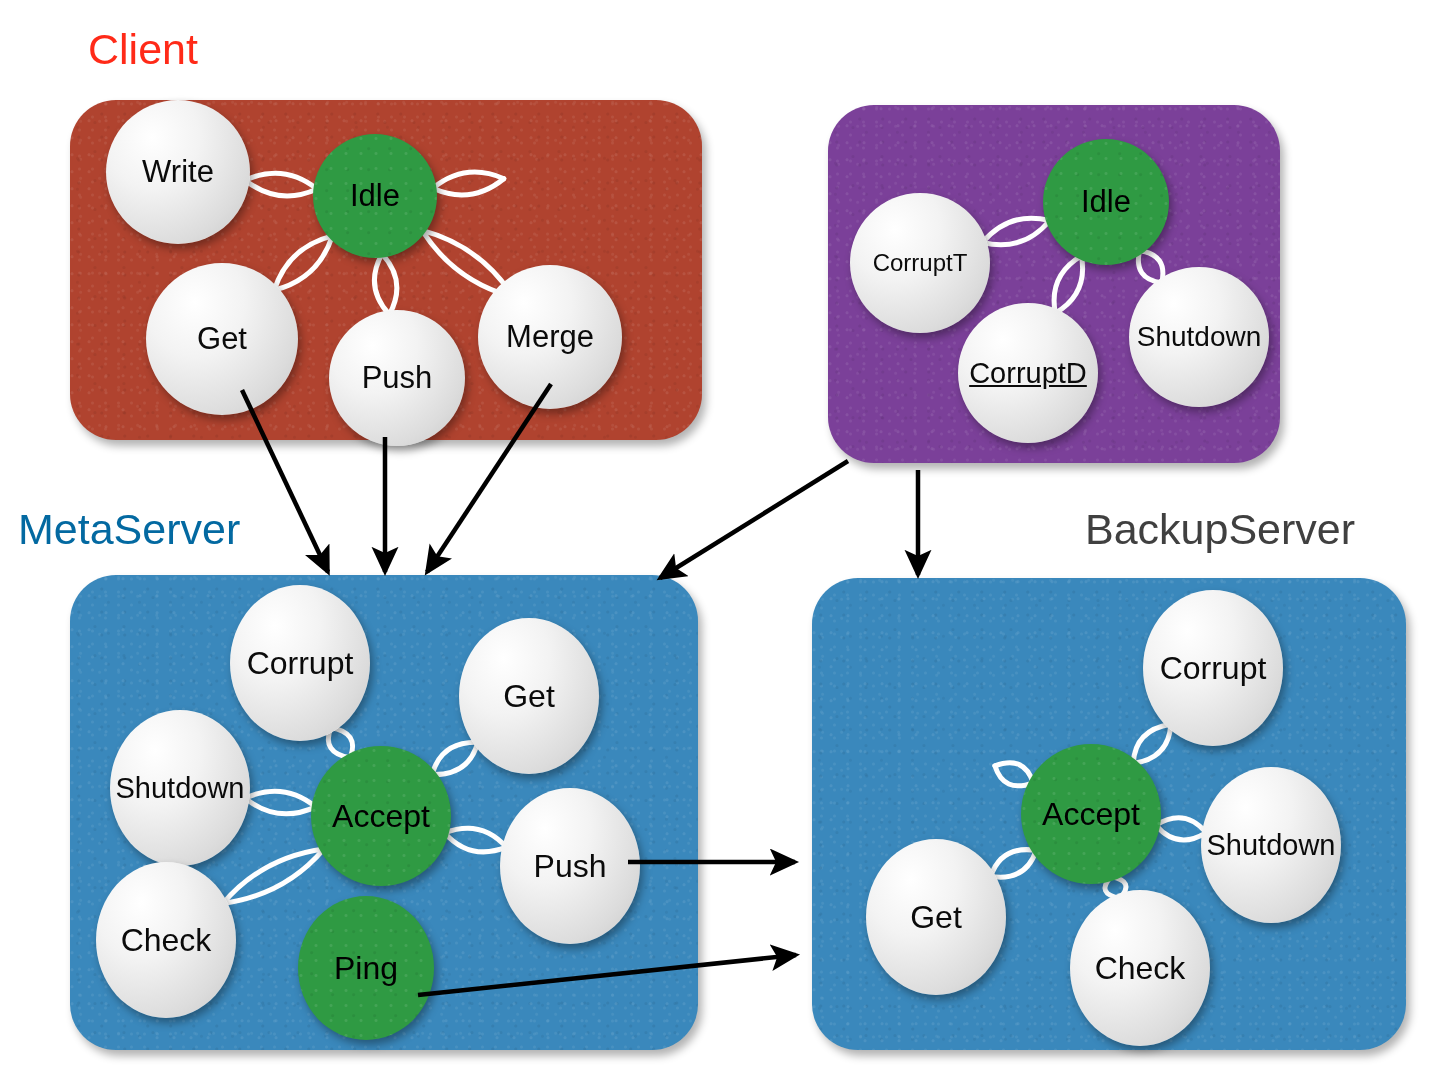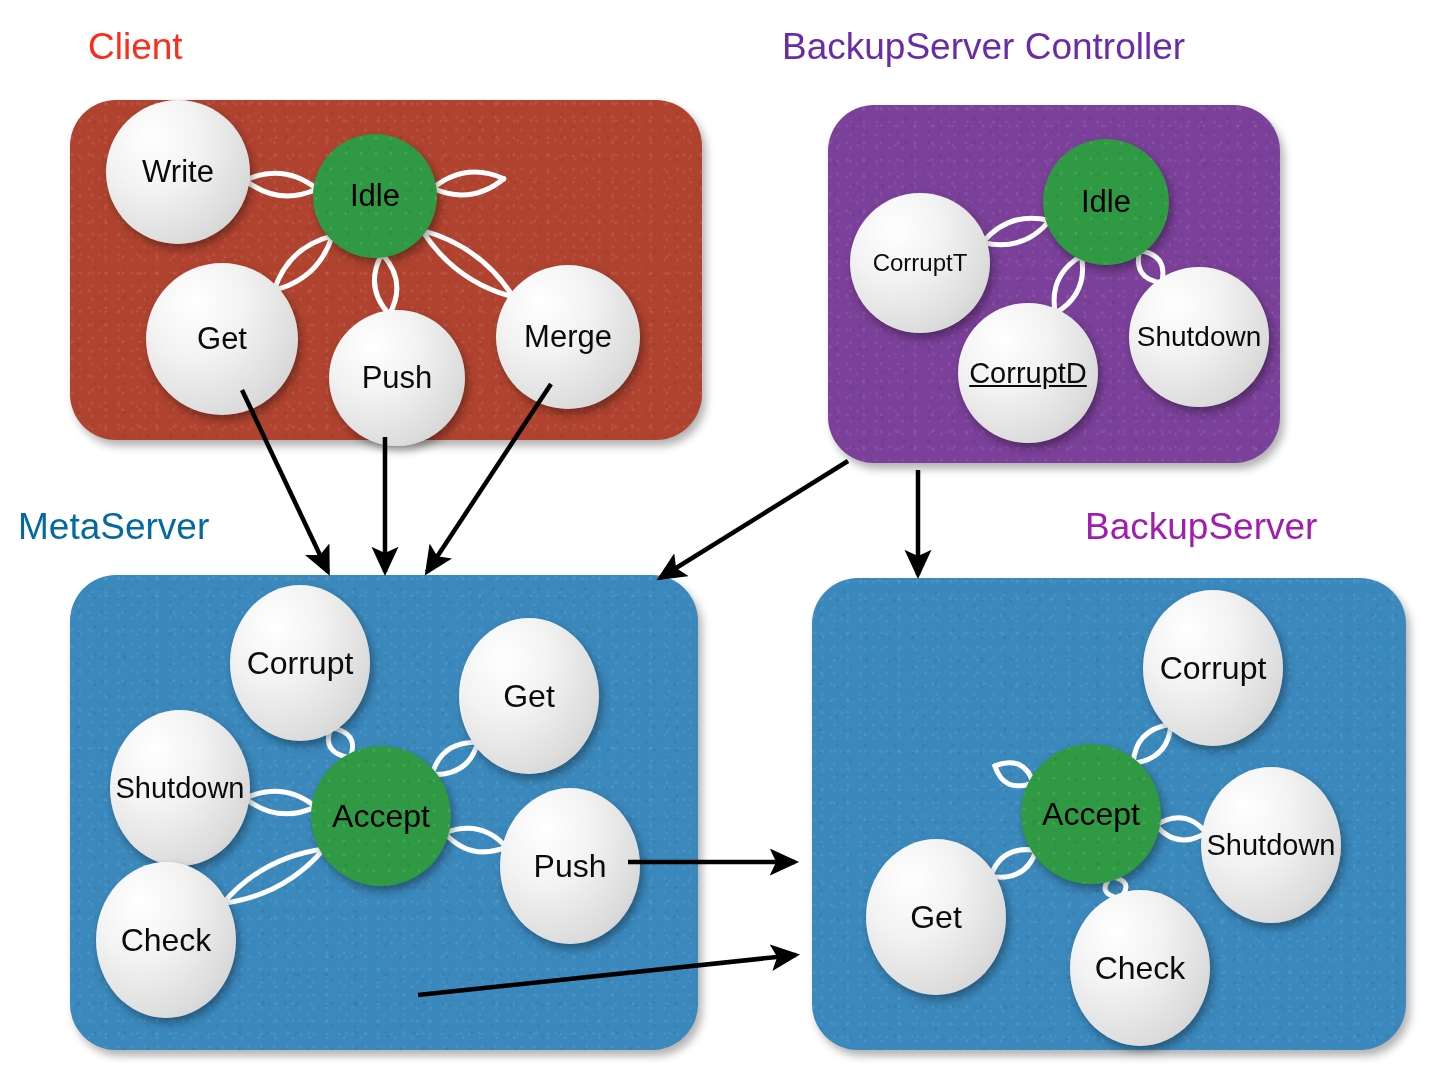--- a/index.html
+++ b/index.html
@@ -13,21 +13,21 @@
   }
   #stage {
     position: relative;
     width: 1432px;
     height: 1070px;
     background: #ffffff;
     overflow: hidden;
   }
   .panel-title {
     position: absolute;
-    font-size: 37px;
+    font-size: 43px;
     line-height: 1;
     white-space: nowrap;
     font-weight: 400;
     letter-spacing: 0px;
   }
   .panel {
     position: absolute;
     border-radius: 46px;
     box-shadow: 4px 6px 9px rgba(0,0,0,0.30);
   }
@@ -125,25 +125,24 @@
       <div class="node node-green" style="left: 243px; top: 34px; width: 124px; height: 124px; font-size: 31px;">
         <div class="node-tex"></div>
         <span class="node-label">Idle</span>
       </div>
       <div class="node node-grey" style="left: 76px; top: 163px; width: 152px; height: 152px; font-size: 31px;">
         <span class="node-label">Get</span>
       </div>
       <div class="node node-grey" style="left: 259px; top: 210px; width: 136px; height: 136px; font-size: 31px;">
         <span class="node-label">Push</span>
       </div>
-      <div class="node node-grey" style="left: 426px; top: 165px; width: 144px; height: 144px; font-size: 31px;">
+      <div class="node node-grey" style="left: 408px; top: 165px; width: 144px; height: 144px; font-size: 31px;">
         <span class="node-label">Merge</span>
       </div>
     </div>
-    <div class="panel-title" style="left: 782px; top: 28px; color: rgb(106, 43, 168);">BackupServer Controller</div>
     <div class="panel" style="left: 828px; top: 105px; width: 452px; height: 358px; background: rgb(123, 64, 153);">
       <div class="panel-texture"></div>
       <svg class="edge-layer" width="1432" height="1070" viewBox="0 0 1432 1070" style="left: -828px; top: -105px; width: 1432px; height: 1070px;">
         <path d="M 982.5 242.5 Q 1023.0 252.4 1049.7 220.5" fill="none" stroke="#FFFFFF" stroke-width="5" stroke-linecap="round"></path>
         <path d="M 982.5 242.5 Q 1009.3 210.6 1049.7 220.5" fill="none" stroke="#FFFFFF" stroke-width="5" stroke-linecap="round"></path>
         <path d="M 1055.3 313.1 Q 1088.4 293.6 1081.4 255.9" fill="none" stroke="#FFFFFF" stroke-width="5" stroke-linecap="round"></path>
         <path d="M 1055.3 313.1 Q 1048.3 275.4 1081.4 255.9" fill="none" stroke="#FFFFFF" stroke-width="5" stroke-linecap="round"></path>
         <path d="M 1161.7 282.8 Q 1168.2 254.7 1139.6 250.8" fill="none" stroke="#FFFFFF" stroke-width="5" stroke-linecap="round"></path>
         <path d="M 1161.7 282.8 Q 1133.1 278.9 1139.6 250.8" fill="none" stroke="#FFFFFF" stroke-width="5" stroke-linecap="round"></path>
       </svg>
@@ -188,22 +187,26 @@
       <div class="node node-green" style="left: 241px; top: 171px; width: 140px; height: 140px; font-size: 32px;">
         <div class="node-tex"></div>
         <span class="node-label">Accept</span>
       </div>
       <div class="node node-grey" style="left: 430px; top: 213px; width: 140px; height: 156px; font-size: 32px;">
         <span class="node-label">Push</span>
       </div>
       <div class="node node-grey" style="left: 26px; top: 287px; width: 140px; height: 156px; font-size: 32px;">
         <span class="node-label">Check</span>
       </div>
-    </div>
-    <div class="panel-title" style="left: 1085px; top: 508px; color: #a21caf;">BackupServer</div>
+      <div class="node node-green" style="left: 228px; top: 321px; width: 136px; height: 144px; font-size: 32px;">
+        <div class="node-tex"></div>
+        <span class="node-label">Ping</span>
+      </div>
+    </div>
+    <div class="panel-title" style="left: 1085px; top: 508px; color: #404040;">BackupServer</div>
     <div class="panel" style="left: 812px; top: 578px; width: 594px; height: 472px; background: rgb(58, 136, 188);">
       <div class="panel-texture"></div>
       <svg class="edge-layer" width="1432" height="1070" viewBox="0 0 1432 1070" style="left: -812px; top: -578px; width: 1432px; height: 1070px;">
         <path d="M 994.9 765.8 Q 1003.6 793.7 1033.1 782.8" fill="none" stroke="#FFFFFF" stroke-width="5" stroke-linecap="round"></path>
         <path d="M 994.9 765.8 Q 1024.4 754.9 1033.1 782.8" fill="none" stroke="#FFFFFF" stroke-width="5" stroke-linecap="round"></path>
         <path d="M 1170.8 724.3 Q 1135.1 729.8 1133.2 763.5" fill="none" stroke="#FFFFFF" stroke-width="5" stroke-linecap="round"></path>
         <path d="M 1170.8 724.3 Q 1168.9 758.0 1133.2 763.5" fill="none" stroke="#FFFFFF" stroke-width="5" stroke-linecap="round"></path>
         <path d="M 1206.2 832.6 Q 1184.7 807.2 1155.8 825.2" fill="none" stroke="#FFFFFF" stroke-width="5" stroke-linecap="round"></path>
         <path d="M 1206.2 832.6 Q 1177.3 850.5 1155.8 825.2" fill="none" stroke="#FFFFFF" stroke-width="5" stroke-linecap="round"></path>
         <path d="M 990.8 876.4 Q 1025.7 881.7 1036.2 850.4" fill="none" stroke="#FFFFFF" stroke-width="5" stroke-linecap="round"></path>

